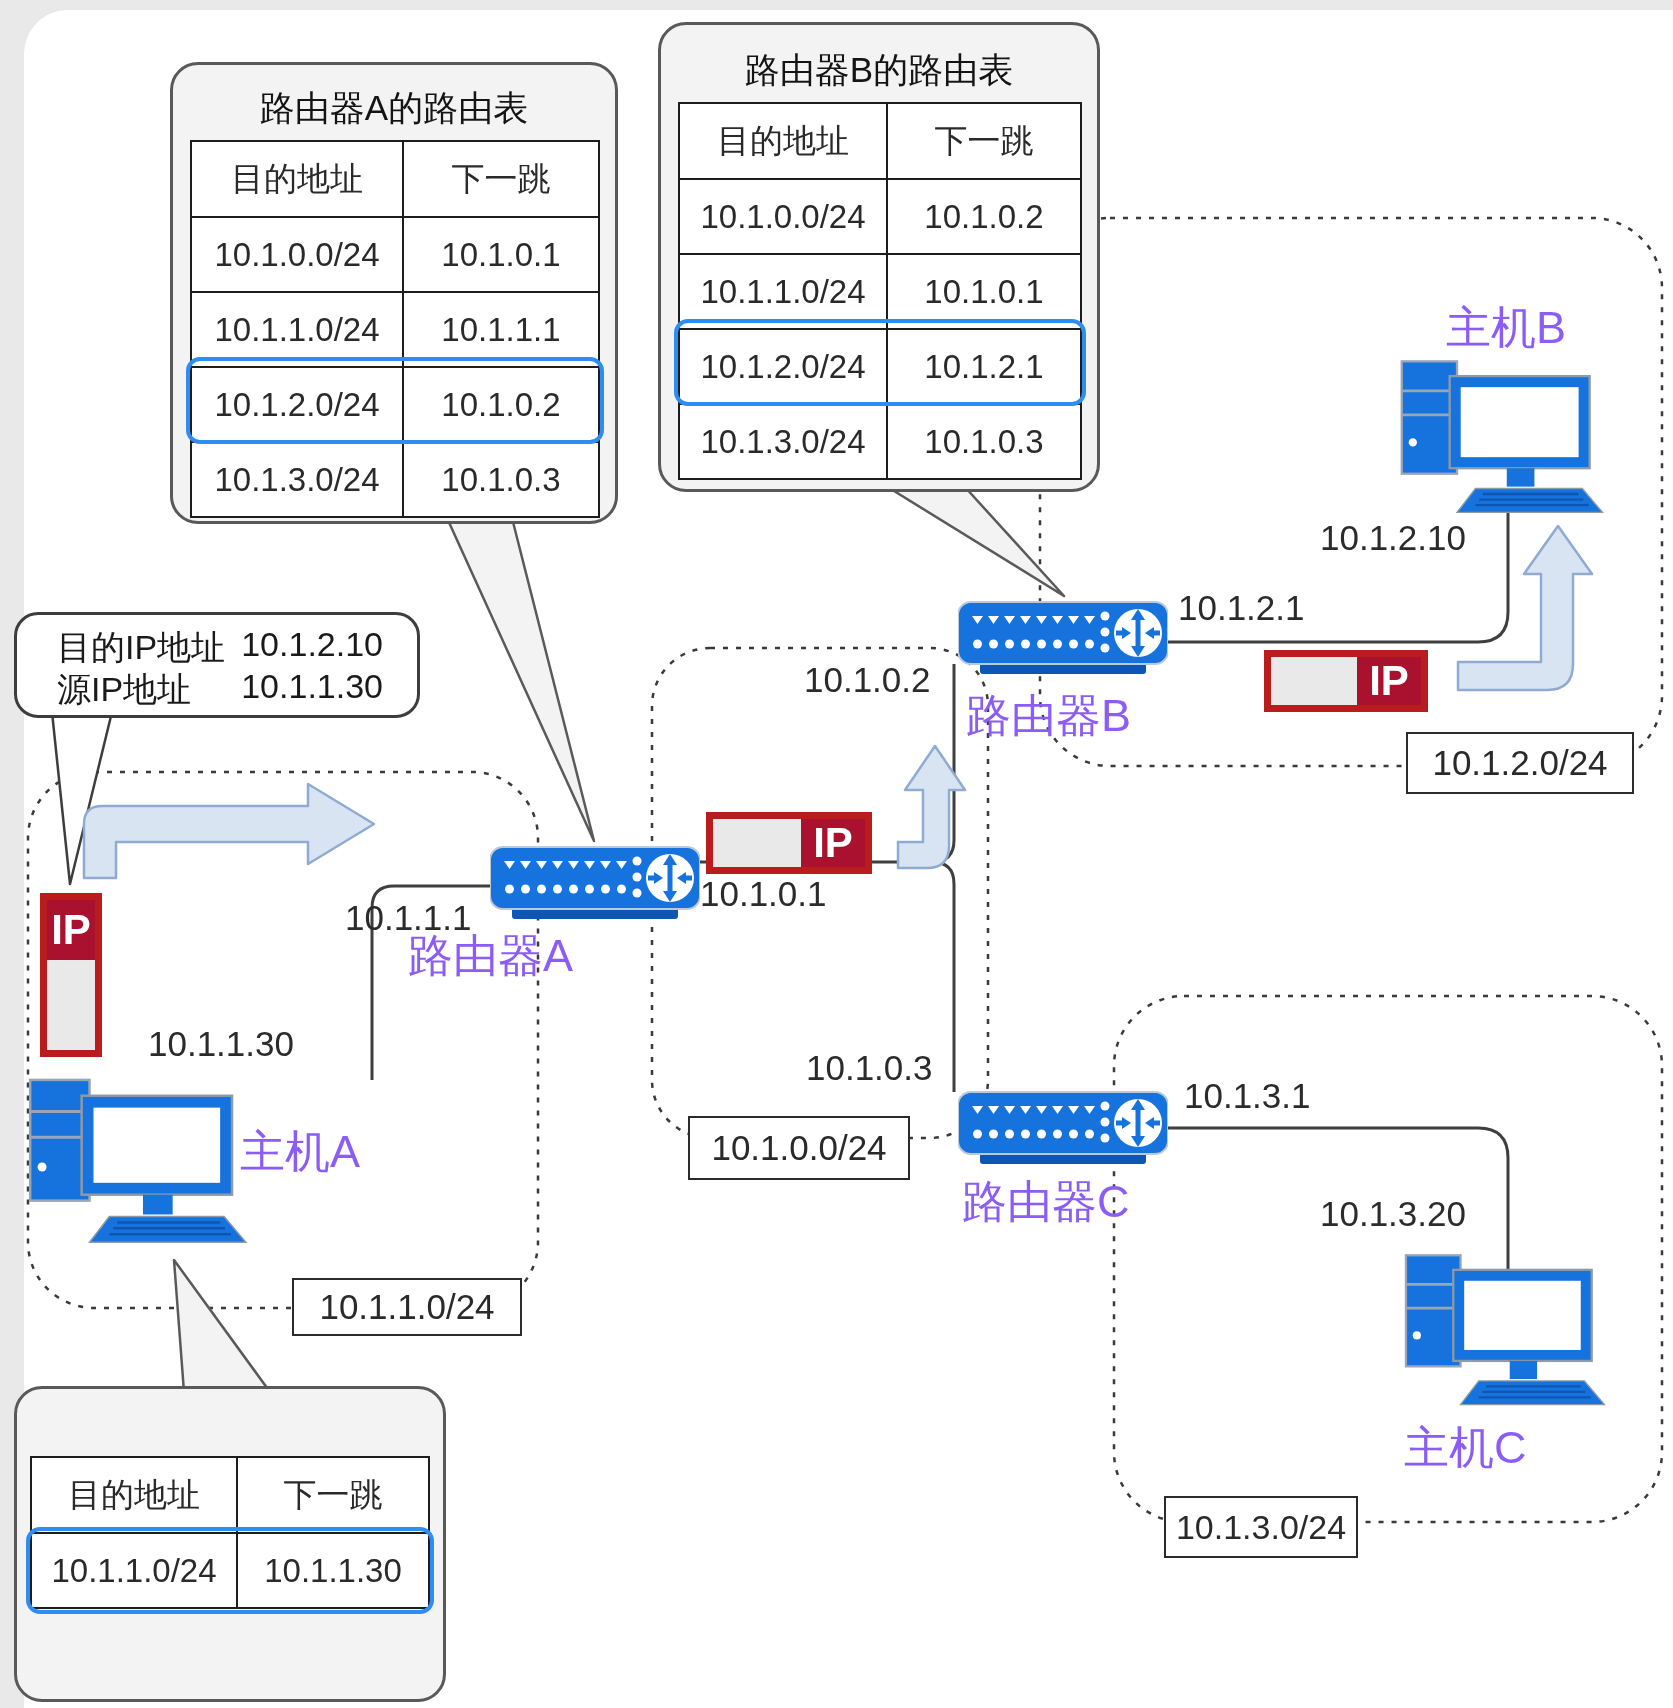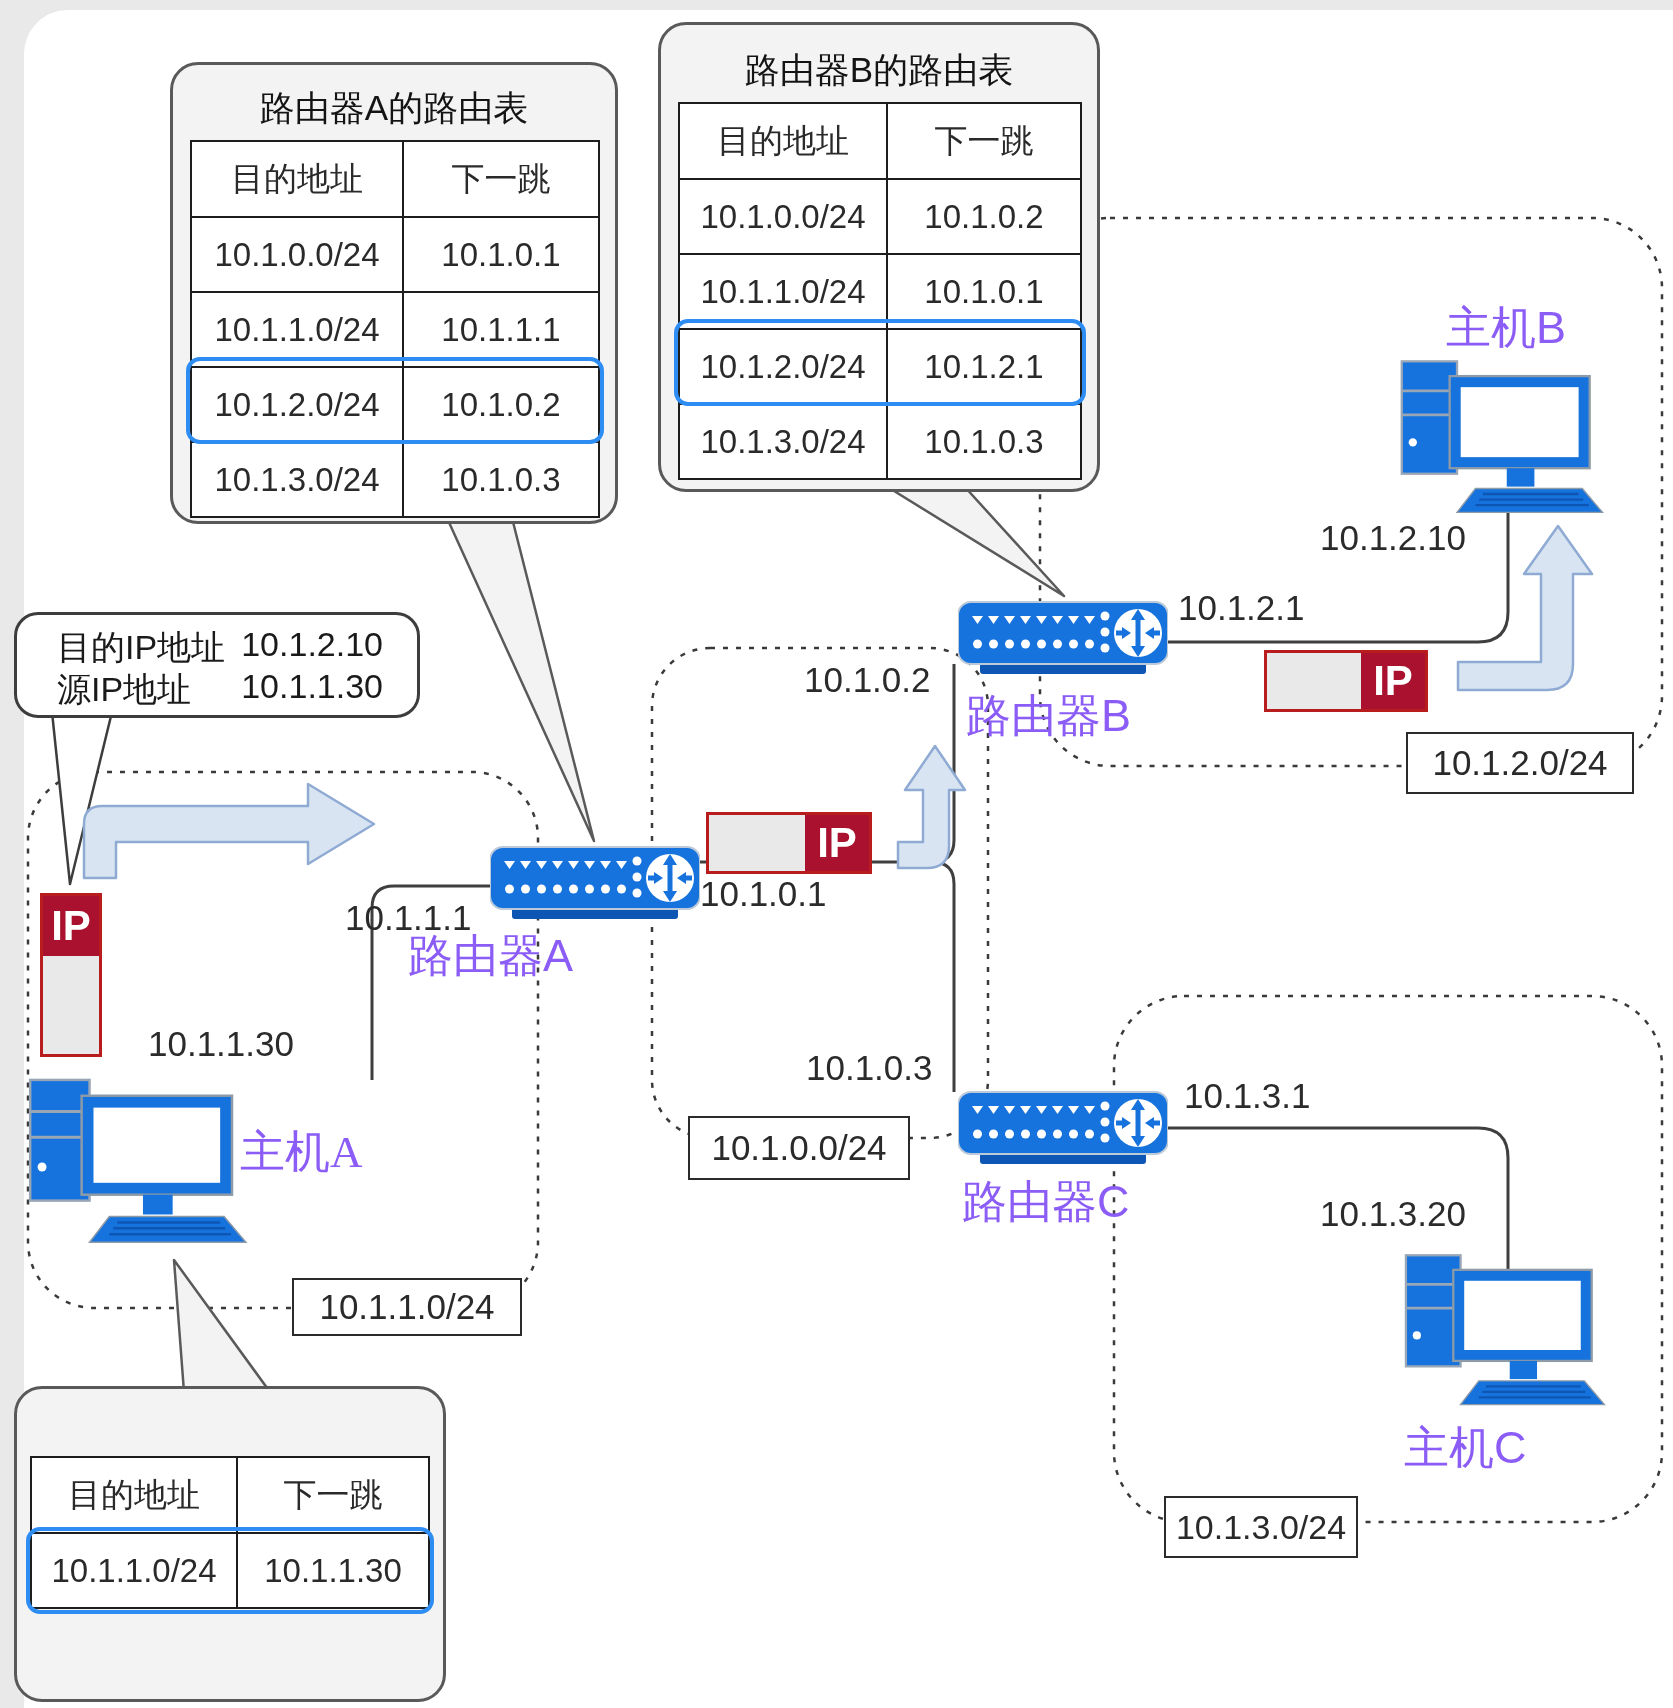--- a/index.html
+++ b/index.html
@@ -17,21 +17,21 @@
   table.rt{border-collapse:collapse;table-layout:fixed;background:#fff;}
   table.rt th,table.rt td{border:2.5px solid #1d1d1d;text-align:center;vertical-align:middle;
        font-size:33px;font-weight:400;color:#2a2a2a;background:#fff;padding:0;}
   table.rt th{height:74px;}
   table.rt td{height:73px;}
   .ring{position:absolute;left:-4px;right:-4px;height:79px;border:4.5px solid #2e8df2;border-radius:14px;pointer-events:none;}
   .iplabel{position:absolute;font-size:35px;color:#2b2b2b;white-space:nowrap;}
   .devlabel{position:absolute;font-size:45px;color:#8b5cf6;white-space:nowrap;}
   .netbox{position:absolute;background:#fff;border:2.5px solid #2b2b2b;box-sizing:border-box;
           display:flex;align-items:center;justify-content:center;font-size:35px;color:#2a2a2a;white-space:nowrap;}
-  .packet{position:absolute;display:flex;border:3px solid #b91c1c;box-sizing:border-box;background:#e9e9e9;}
+  .packet{position:absolute;display:flex;border:7px solid #b91c1c;box-sizing:border-box;background:#e9e9e9;}
   .packet .body{flex:1;background:#e9e9e9;}
   .packet .tag{background:#a9112e;color:#fff;display:flex;align-items:center;justify-content:center;
                font-size:42px;font-weight:bold;}
   .info-line{position:absolute;left:40px;right:34px;display:flex;justify-content:space-between;
              font-size:34px;color:#1a1a1a;white-space:nowrap;}
   .icon{position:absolute;}
 </style>
 </head>
 <body>
 
@@ -349,21 +349,21 @@
       <polygon points="84,146 200,146 222,172 64,172" fill="#1673dd" stroke="#8d9aa8" stroke-width="1.5"></polygon>
       <line x1="92" y1="152" x2="196" y2="152" stroke="#0e56b4" stroke-width="2.5"></line>
       <line x1="88" y1="158" x2="201" y2="158" stroke="#0e56b4" stroke-width="2.5"></line>
       <line x1="84" y1="164" x2="207" y2="164" stroke="#0e56b4" stroke-width="2.5"></line>
     </svg>
   </div>
 
   <div class="devlabel" style="left:408px;top:926px;">路由器A</div>
   <div class="devlabel" style="left:966px;top:686px;">路由器B</div>
   <div class="devlabel" style="left:962px;top:1172px;">路由器C</div>
-  <div class="devlabel" style="left:240px;top:1122px;font-family:Liberation Serif, serif;">主机A</div>
+  <div class="devlabel" style="left:240px;top:1122px;">主机A</div>
   <div class="devlabel" style="left:1446px;top:298px;">主机B</div>
   <div class="devlabel" style="left:1404px;top:1418px;">主机C</div>
 
   <div class="iplabel" style="left:345px;top:898px;">10.1.1.1</div>
   <div class="iplabel" style="left:700px;top:874px;">10.1.0.1</div>
   <div class="iplabel" style="left:804px;top:660px;">10.1.0.2</div>
   <div class="iplabel" style="left:1178px;top:588px;">10.1.2.1</div>
   <div class="iplabel" style="left:806px;top:1048px;">10.1.0.3</div>
   <div class="iplabel" style="left:1184px;top:1076px;">10.1.3.1</div>
   <div class="iplabel" style="left:148px;top:1024px;">10.1.1.30</div>

